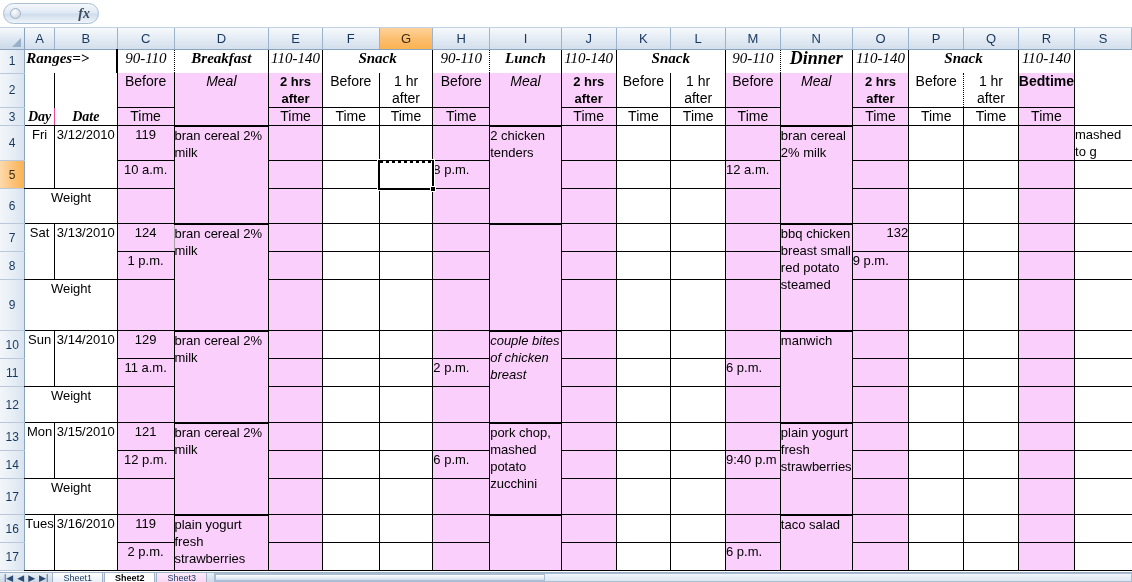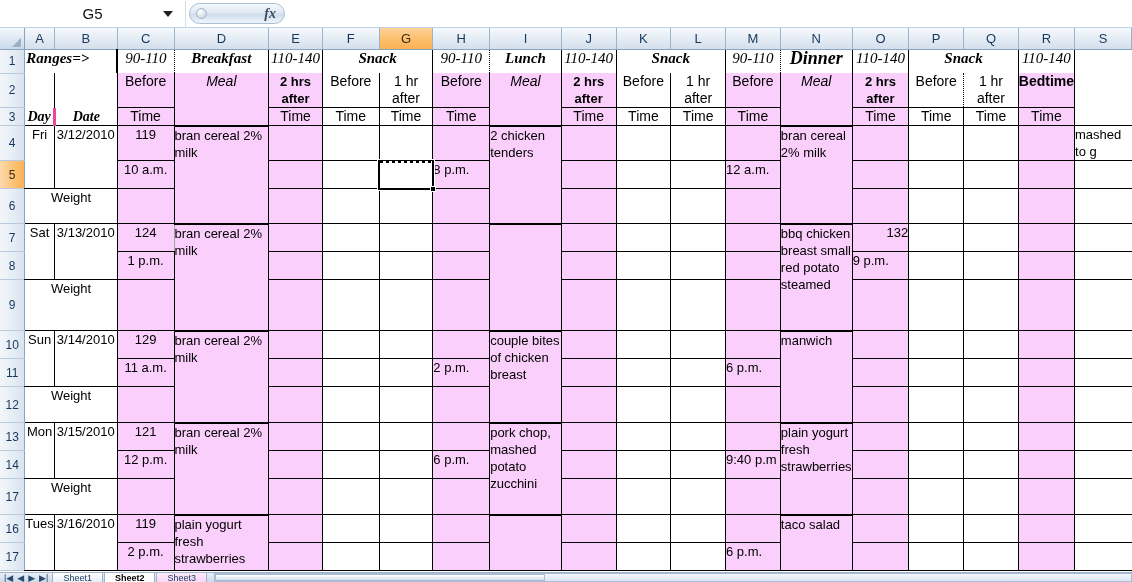--- a/index.html
+++ b/index.html
@@ -199,24 +199,20 @@
   #tabstrip .hscroll .thumb {
     height: 100%; width: 36%;
     background: linear-gradient(to bottom,#ffffff,#d2dfee);
     border: 1px solid #a9bdd4;
   }
 </style>
 </head>
 <body>
 
 <div id="formula-bar">
-  <div id="name-box">
-    <span class="nb-text">G5</span>
-    <span class="nb-arrow"></span>
-  </div>
   <div id="fx-group">
     <span class="dot"></span>
     <span class="fx">fx</span>
   </div>
   <div id="formula-input" title=""></div>
 </div>
 
 <div id="grid-wrap">
   <table class="sheet">
     <colgroup>
@@ -303,21 +299,21 @@
       <td class="c pink ctr mid it thick-r" rowspan="2" style="font-size:14px;border-bottom:2px solid #000;">Meal</td>
       <td class="c pink ctr mid tiny dash-b" style="border-right:1px solid #000;">2 hrs after</td>
       <td class="c white ctr mid dot-b" style="border-right:1px dotted #000;font-size:14px;">Before</td>
       <td class="c white ctr mid dot-b thick-r" style="font-size:14px;">1 hr after</td>
       <td class="c pink ctr mid bd dash-b thick-r" style="font-size:14px;">Bedtime</td>
       <td class="c white" style="border-right:none;border-bottom:none;"></td>
     </tr>
 
     <tr style="height:17px">
       <td class="rowhead">3</td>
-      <td class="c white ctr mid serif it bd thick-b" style="border-right:3px solid #ec4899;font-size:14px;">Day</td>
+      <td class="c white ctr mid serif it bd thick-b" style="border-right:1px solid #ec4899;font-size:14px;">Day</td>
       <td class="c white ctr mid serif it bd thick-b thick-r" style="font-size:14px;">Date</td>
       <td class="c pink ctr mid thick-b" style="border-right:1px solid #000;font-size:14px;">Time</td>
       <td class="c pink ctr mid thick-b" style="border-right:1px solid #000;font-size:14px;">Time</td>
       <td class="c white ctr mid thick-b" style="border-right:1px solid #000;font-size:14px;">Time</td>
       <td class="c white ctr mid thick-b thick-r" style="font-size:14px;">Time</td>
       <td class="c pink ctr mid thick-b" style="border-right:1px solid #000;font-size:14px;">Time</td>
       <td class="c pink ctr mid thick-b" style="border-right:1px solid #000;font-size:14px;">Time</td>
       <td class="c white ctr mid thick-b" style="border-right:1px solid #000;font-size:14px;">Time</td>
       <td class="c white ctr mid thick-b thick-r" style="font-size:14px;">Time</td>
       <td class="c pink ctr mid thick-b" style="border-right:1px solid #000;font-size:14px;">Time</td>
@@ -447,21 +443,21 @@
     <tr style="height:28px">
       <td class="rowhead">10</td>
       <td class="c white ctr mid" rowspan="2" style="border-right:1px solid #000;">Sun</td>
       <td class="c white ctr mid thick-r" rowspan="2">3/14/2010</td>
       <td class="c pink ctr dash-b" style="border-right:1px solid #000;">129</td>
       <td class="c pink thick-r" rowspan="3" style="border-bottom:2px solid #000;">bran cereal 2% milk</td>
       <td class="c pink ctr dash-b" style="border-right:1px solid #000;"></td>
       <td class="c white ctr dash-b" style="border-right:1px solid #000;"></td>
       <td class="c white ctr dash-b thick-r"></td>
       <td class="c pink ctr dash-b" style="border-right:1px solid #000;"></td>
-      <td class="c pink thick-r" rowspan="3" style="border-bottom:2px solid #000;">couple bites of chicken breast</td>
+      <td class="c pink thick-r" rowspan="3" style="border-bottom:2px solid #000;font-style:italic;">couple bites of chicken breast</td>
       <td class="c pink ctr dash-b" style="border-right:1px solid #000;"></td>
       <td class="c white ctr dash-b" style="border-right:1px solid #000;"></td>
       <td class="c white ctr dash-b thick-r"></td>
       <td class="c pink ctr dash-b" style="border-right:1px solid #000;"></td>
       <td class="c pink thick-r" rowspan="3" style="border-bottom:2px solid #000;">manwich</td>
       <td class="c pink ctr dash-b" style="border-right:1px solid #000;"></td>
       <td class="c white ctr dash-b" style="border-right:1px solid #000;"></td>
       <td class="c white ctr dash-b thick-r"></td>
       <td class="c pink ctr dash-b thick-r"></td>
       <td class="c white dot-b" style="border-right:none;"></td>

